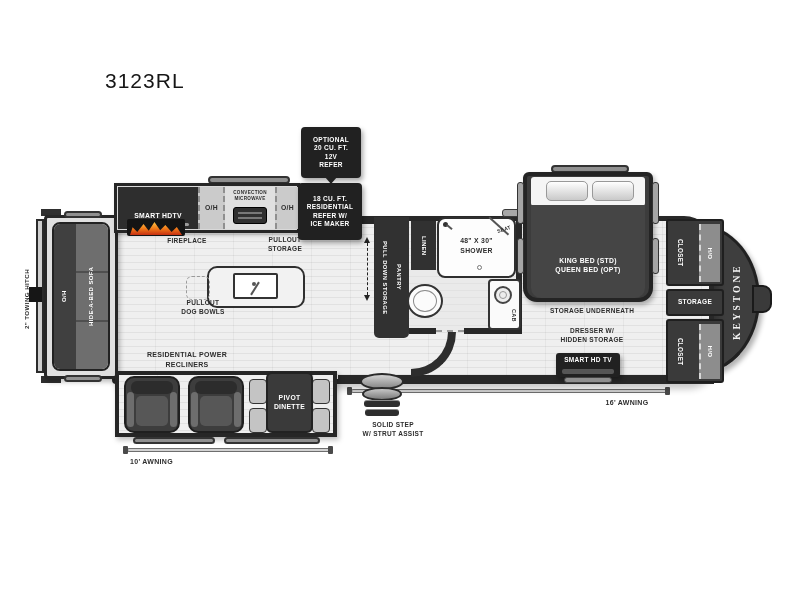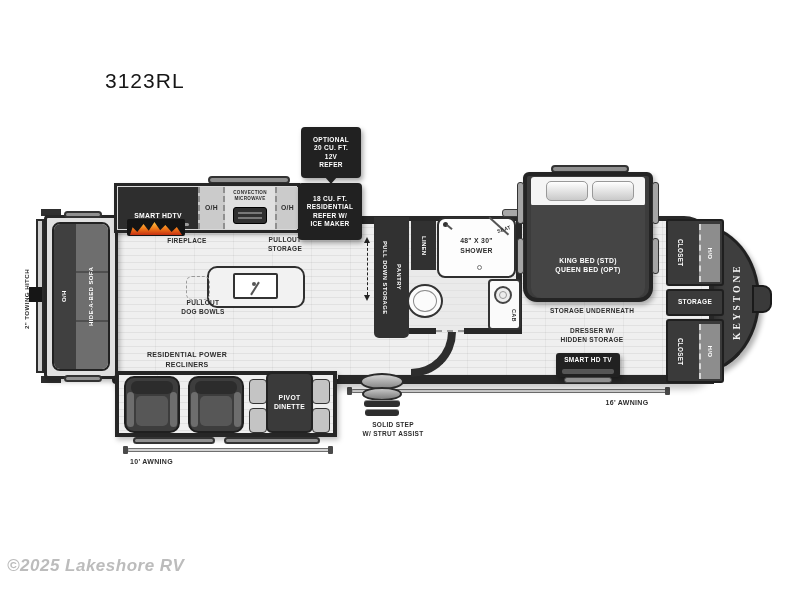--- a/index.html
+++ b/index.html
@@ -262,15 +262,14 @@
   <div class="abs awnline" style="left:351px; top:389px; width:316px; height:4px; z-index:1;"></div>
   <div class="abs" style="left:347px; top:387px; width:5px; height:8px; background:#4a4a4a; border-radius:1px; z-index:1;"></div>
   <div class="abs" style="left:665px; top:387px; width:5px; height:8px; background:#4a4a4a; border-radius:1px; z-index:1;"></div>
   <div class="abs lbl" style="left:587px; top:398px; width:80px; font-size:7px; z-index:1;">16' AWNING</div>
 
   <div class="abs awnline" style="left:127px; top:448px; width:204px; height:4px; z-index:1;"></div>
   <div class="abs" style="left:123px; top:446px; width:5px; height:8px; background:#4a4a4a; border-radius:1px; z-index:1;"></div>
   <div class="abs" style="left:328px; top:446px; width:5px; height:8px; background:#4a4a4a; border-radius:1px; z-index:1;"></div>
   <div class="abs lbl" style="left:130px; top:457px; width:66px; font-size:7px; text-align:left; z-index:1;">10' AWNING</div>
 
-  <div class="abs" style="left:7px; top:556px; font-size:17px; font-weight:bold; font-style:italic; color:#bcbcbc; letter-spacing:.5px;">©2025 Lakeshore RV</div>
 
 </div>
 
 </body></html>

